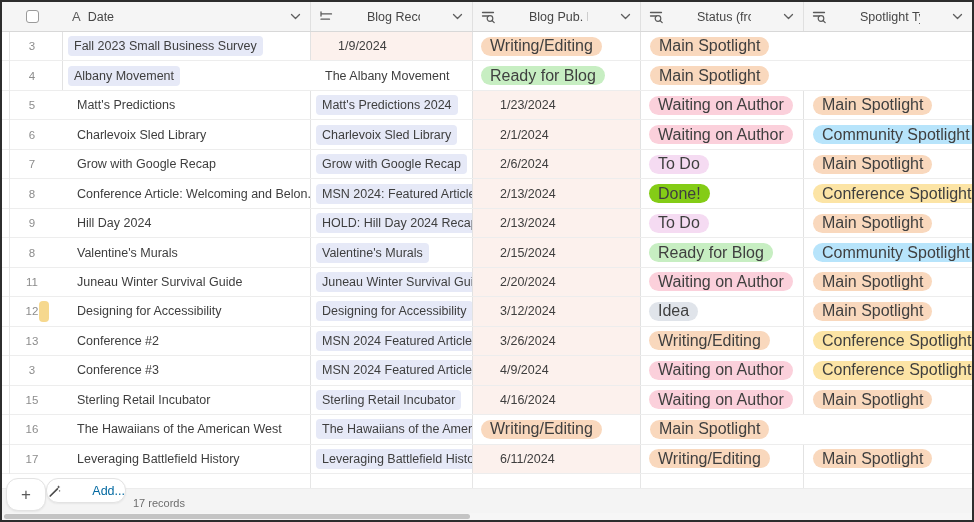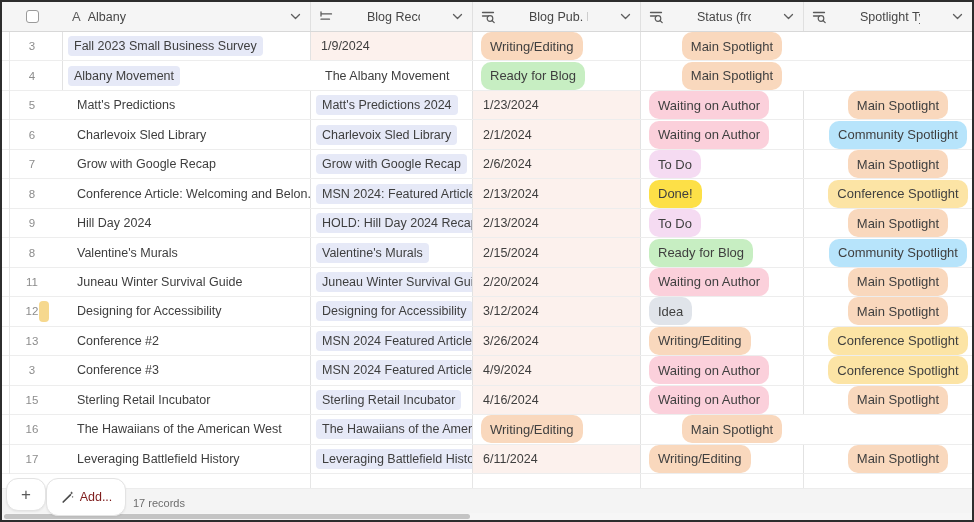--- a/index.html
+++ b/index.html
@@ -33,65 +33,65 @@
   .cell{display:flex;align-items:center;overflow:hidden;}
   .c-num{justify-content:center;font-size:11.5px;color:#8c8c8c;position:relative;}
   .marker{position:absolute;left:37px;top:4px;width:10px;height:21px;border-radius:4px;background:var(--marker,#f6d88e);}
   .c-title{padding-left:15px;font-size:12.5px;color:#3e3e3e;white-space:nowrap;}
   .c-record{border-left:1px solid #e2e2e2;padding-left:5px;}
   .pill-rec{
     background:var(--rec-bg,#e6e9f7);border-radius:4px;height:20px;
     display:inline-flex;align-items:center;padding:0 6px;font-size:12.5px;
     color:#3e3e3e;white-space:nowrap;flex:0 0 auto;
   }
-  .c-date{border-left:1px solid #e2e2e2;background:var(--date-bg,#fcf1ed);padding-left:10px;font-size:12.5px;color:#3e3e3e;}
+  .c-date{border-left:1px solid #e2e2e2;background:var(--date-bg,#fcf1ed);padding-left:27px;font-size:12.5px;color:#3e3e3e;}
   .c-status,.c-spot{border-left:1px solid #e2e2e2;}
   .c-status{padding-left:8px;}
-  .c-spot{padding-left:20px;justify-content:center;}
+  .c-spot{padding-left:9px;}
   .pill{
-    border-radius:10px;height:28px;display:inline-flex;align-items:center;
-    padding:0 9px;font-size:13px;color:#3f3f3f;white-space:nowrap;flex:0 0 auto;
+    border-radius:10px;height:19px;display:inline-flex;align-items:center;
+    padding:0 9px;font-size:16px;color:#3f3f3f;white-space:nowrap;flex:0 0 auto;
   }
   .empty-row{
     display:grid;grid-template-columns:60px 248px 162px 168px 163px 169px;
     height:14px;background:#fff;
   }
   .empty-row div{border-left:1px solid #e6e6e6;}
   .empty-row div:first-child,.empty-row div:nth-child(2){border-left:none;}
   
   .footer{position:relative;height:25px;background:#f4f4f4;border-top:1px solid #ececec;}
   .btn-plus{
     position:absolute;left:4px;top:-11px;width:40px;height:33px;border-radius:12px;
     background:#fff;border:1px solid #e3e3e3;box-shadow:0 1px 2px rgba(0,0,0,.06);
     display:flex;align-items:center;justify-content:center;font-size:17px;color:#5a5a5a;font-weight:300;z-index:2;
   }
   .btn-add{
-    position:absolute;left:44px;top:-11px;width:80px;height:38px;border-radius:12px;
+    position:absolute;left:44px;top:-11px;width:80px;height:25px;border-radius:12px;
     background:#fff;border:1px solid #e3e3e3;box-shadow:0 1px 2px rgba(0,0,0,.06);
-    display:flex;align-items:center;justify-content:center;gap:6px;
-    font-size:12.5px;color:#7f1d1d;z-index:1;
+    display:flex;align-items:center;justify-content:space-between;gap:6px;
+    font-size:12.5px;color:#0369a1;z-index:1;
   }
   .records{position:absolute;left:131px;top:8px;font-size:11px;color:#6d6d6d;}
   
   .scroll{position:relative;height:7px;background:#f6f6f6;}
   .thumb{position:absolute;left:2px;top:1px;width:466px;height:5px;background:#c4c4c4;border-radius:2.5px;}
   svg{display:block;}
 </style>
 </head>
 <body>
 
 <div class="window">
 
   <div class="hdr">
     <div class="hcell h-check">
       <div class="checkbox"></div>
     </div>
     <div class="hcell h-title">
       <span class="a-icon">A</span>
-      <span class="lbl">Albany</span>
+      <span class="lbl">Date</span>
       <span class="chev">
         <svg width="11" height="7" viewBox="0 0 11 7">
             <path d="M1.5 1.5 L5.5 5.5 L9.5 1.5" fill="none" stroke="#5f5f5f" stroke-width="1.3" stroke-linecap="round" stroke-linejoin="round"></path>
           </svg>
       </span>
     </div>
     <div class="hcell bordered">
       <span class="hicon">
         <svg width="14" height="13" viewBox="0 0 14 13">
             <path d="M2 1.8 V6 M2 3.9 H12.5 M2 9.2 H10.5" fill="none" stroke="#5a5a5a" stroke-width="1.3" stroke-linecap="round"></path>
@@ -222,21 +222,21 @@
         </div>
       </div>
       <div class="trow">
         <div class="cell c-num">8</div>
         <div class="cell c-title">Conference Article: Welcoming and Belon...</div>
         <div class="cell c-record">
           <span class="pill-rec">MSN 2024: Featured Article #1</span>
         </div>
         <div class="cell c-date">2/13/2024</div>
         <div class="cell c-status">
-          <span class="pill" style="background: #fde047;">Done!</span>
+          <span class="pill" style="background: #84cc16;">Done!</span>
         </div>
         <div class="cell c-spot">
           <span class="pill" style="background: rgb(252, 228, 165);">Conference Spotlight</span>
         </div>
       </div>
       <div class="trow">
         <div class="cell c-num">9</div>
         <div class="cell c-title">Hill Day 2024</div>
         <div class="cell c-record">
           <span class="pill-rec">HOLD: Hill Day 2024 Recap</span>

